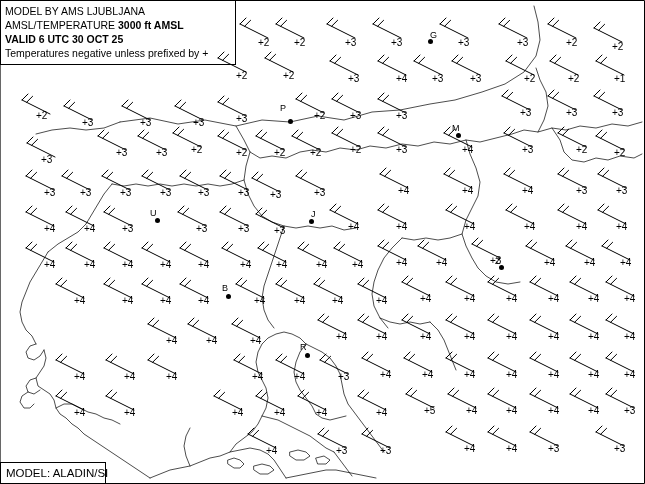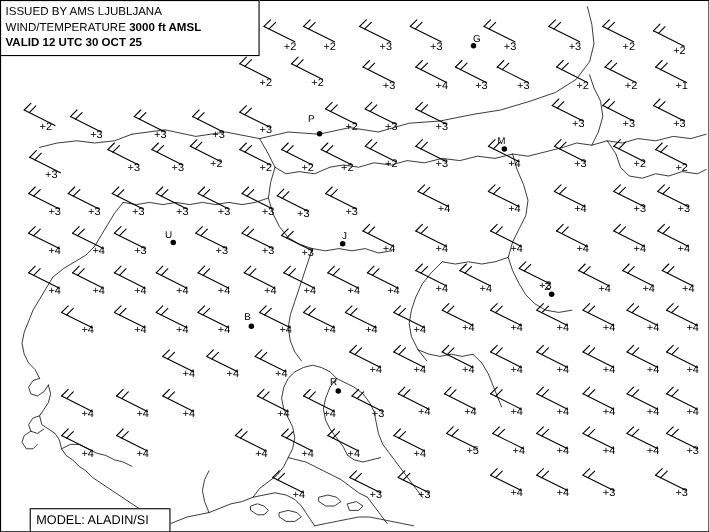--- a/index.html
+++ b/index.html
@@ -38,30 +38,29 @@
   .legend-box div {
     white-space: nowrap;
   }
   .legend-box b {
     font-weight: bold;
   }
   .model-box {
     position: absolute;
     left: 0;
     bottom: 0;
-    width: 128px;
+    width: 106px;
     height: 22px;
     background: #ffffff;
     border: 1px solid #000000;
     box-sizing: border-box;
     font-size: 11.5px;
     line-height: 20px;
     padding-left: 5px;
     white-space: nowrap;
-    margin-left: 27px;
   }
   .temp {
     position: absolute;
     font-size: 10px;
     line-height: 10px;
     white-space: nowrap;
   }
   .stn-label {
     position: absolute;
     font-size: 9px;
@@ -127,23 +126,24 @@
       <path d="M316,458 L324,456 L330,460 L326,464 L318,464 Z"></path>
 
       <path d="M380,318 L390,322 L400,324 L410,322 L420,324 L430,322"></path>
       <path d="M430,322 L438,330 L444,340 L448,350 L452,360 L456,370"></path>
       <path d="M284,226 L280,238 L276,250 L272,262 L268,274 L264,286 L262,298 L264,310 L268,320 L274,328"></path>
       <path d="M190,466 L186,456 L184,446 L186,436 L190,428"></path>
     </g>
   </svg>
 
   <div class="legend-box">
-    <div>ISSUED BY AMS LJUBLJANA</div>
-    <div><span>WIND/TEMPERATURE </span><b>3000 ft AMSL</b></div>
-    <div><b>VALID 12 UTC 30 OCT 25</b></div>
+    <div>MODEL BY AMS LJUBLJANA</div>
+    <div><span>AMSL/TEMPERATURE </span><b>3000 ft AMSL</b></div>
+    <div><b>VALID 6 UTC 30 OCT 25</b></div>
+    <div>Temperatures negative unless prefixed by +</div>
   </div>
 
   <div class="model-box">MODEL: ALADIN/SI</div>
 
   <div id="obs-layer">
       <div class="temp" style="left: 258px; top: 38px;">+2</div>
       <svg class="barb" width="34" height="22" viewBox="0 0 34 22" style="left: 238px; top: 22px;">
         <g stroke="#000000" stroke-width="1" fill="none" stroke-linecap="round">
           <line x1="2" y1="2" x2="30" y2="16"></line>
           <line x1="2.0" y1="2.0" x2="8.0" y2="-4.0"></line>

